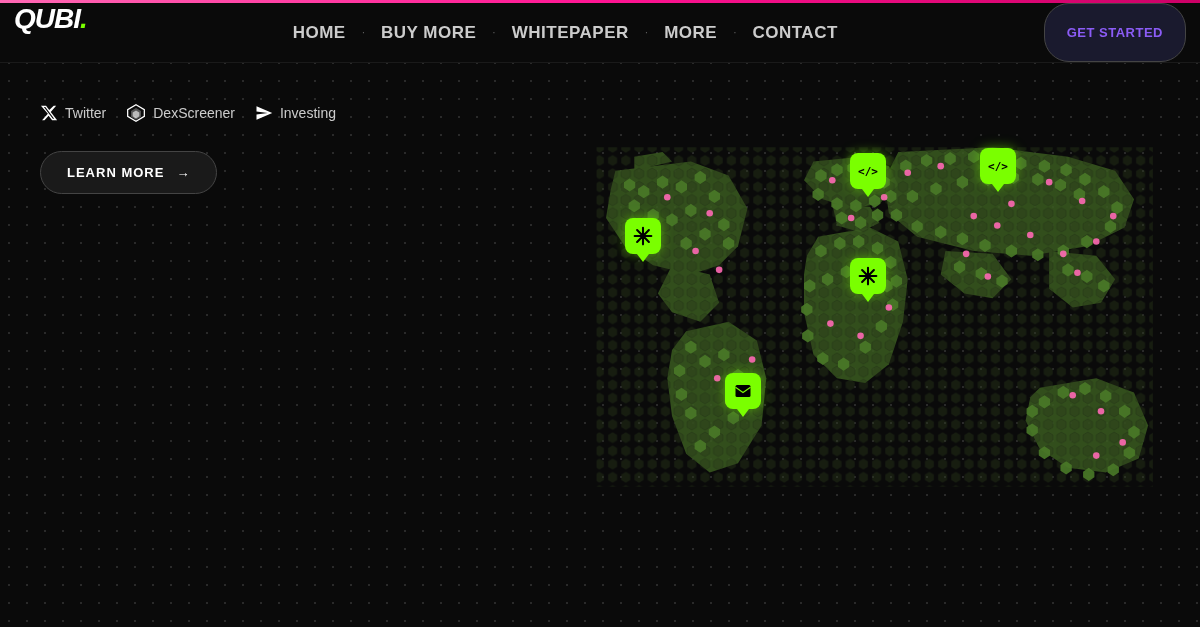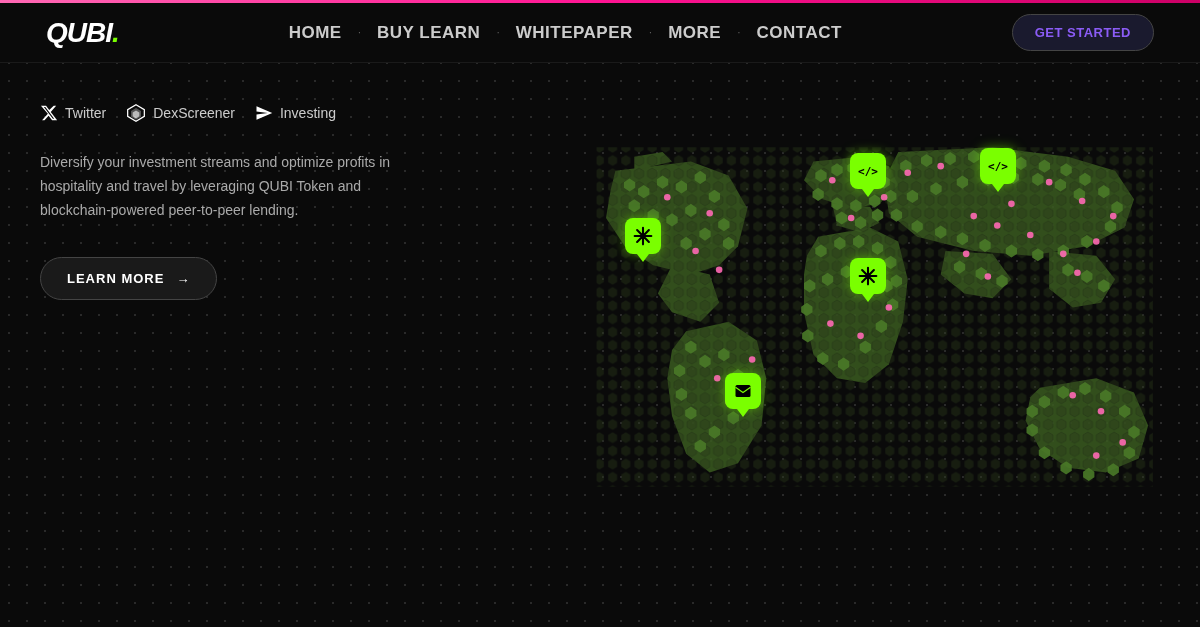--- a/index.html
+++ b/index.html
@@ -26,23 +26,22 @@
       background-image: radial-gradient(circle, #2a2a2a 1px, transparent 1px);
       background-size: 18px 18px;
       z-index: 0;
     }
 
     
     nav {
       position: relative;
       z-index: 10;
       display: flex;
-      align-items: center;
       justify-content: space-between;
-      padding: 0 46px;
+      padding: 0 14px;
       height: 60px;
       border-bottom: 1px solid #1a1a1a;
       background: #0a0a0a;
     }
 
     .logo {
       font-size: 28px;
       font-weight: 900;
       color: #fff;
       letter-spacing: -1px;
@@ -237,21 +236,21 @@
 <div class="top-bar"></div>
 
 <div class="dot-bg"></div>
 
 <nav>
   <div class="logo">QUBI<span>.</span></div>
 
   <div class="nav-links">
     <a href="#">HOME</a>
     <span class="dot">·</span>
-    <a href="#">BUY LEARN</a>
+    <a href="#">BUY MORE</a>
     <span class="dot">·</span>
     <a href="#">WHITEPAPER</a>
     <span class="dot">·</span>
     <a href="#">MORE</a>
     <span class="dot">·</span>
     <a href="#">CONTACT</a>
   </div>
 
   <button class="get-started-btn">GET STARTED</button>
 </nav>
@@ -285,21 +284,20 @@
         <span class="social-icon">
           <svg class="tg-icon" viewBox="0 0 24 24" fill="white">
             <path d="M2.01 21L23 12 2.01 3 2 10l15 2-15 2z"></path>
           </svg>
         </span>
         <span>Investing</span>
       </a>
     </div>
 
 
-    <p class="hero-desc">Diversify your investment streams and optimize profits in hospitality and travel by leveraging QUBI Token and blockchain-powered peer-to-peer lending.</p>
 
     <button class="learn-more-btn">
       <span>LEARN MORE</span>
       <span>→</span>
     </button>
   </div>
 
   <div class="right-panel">
     <div class="world-map-container">
 

